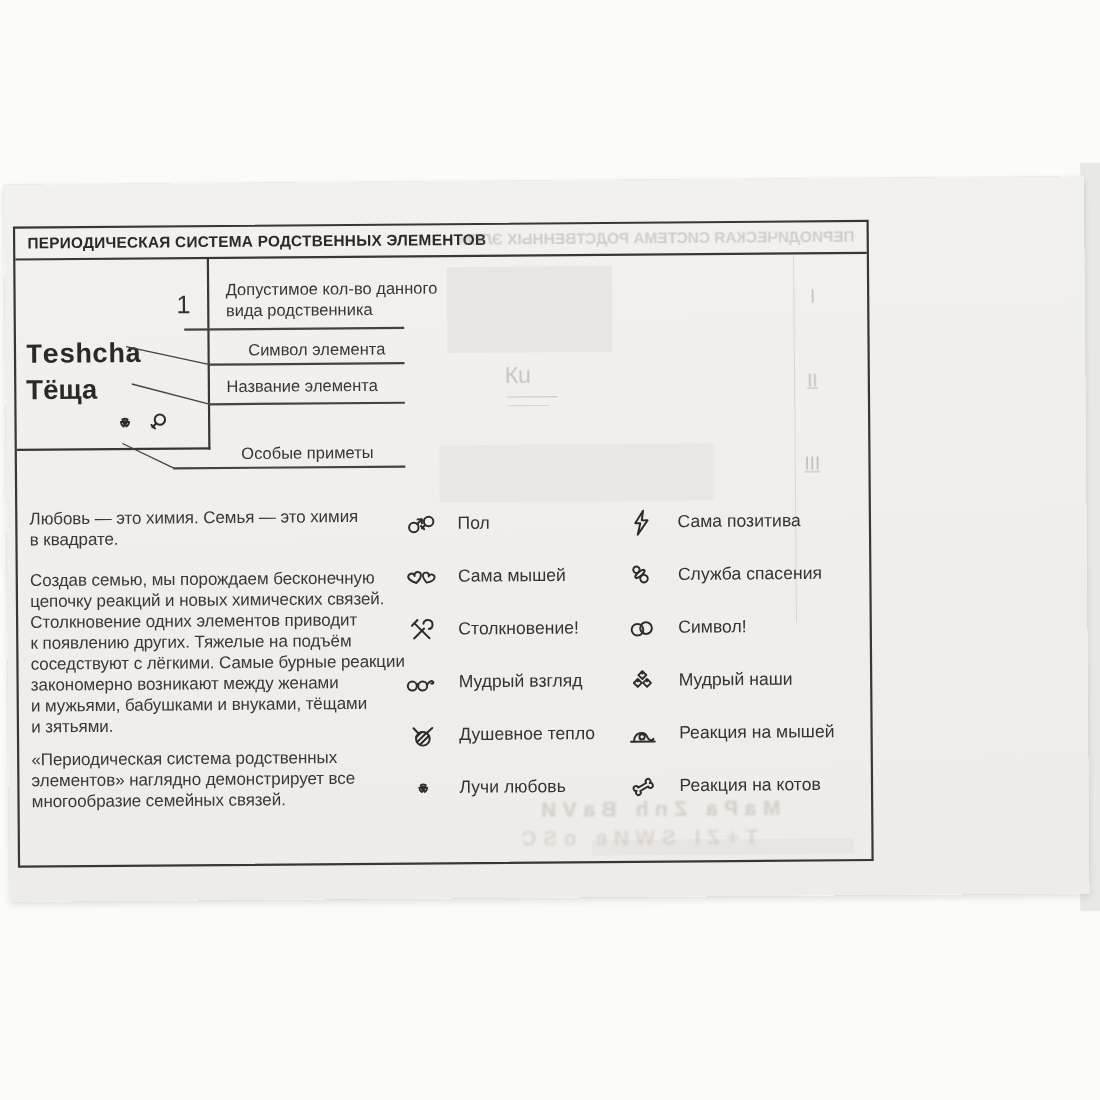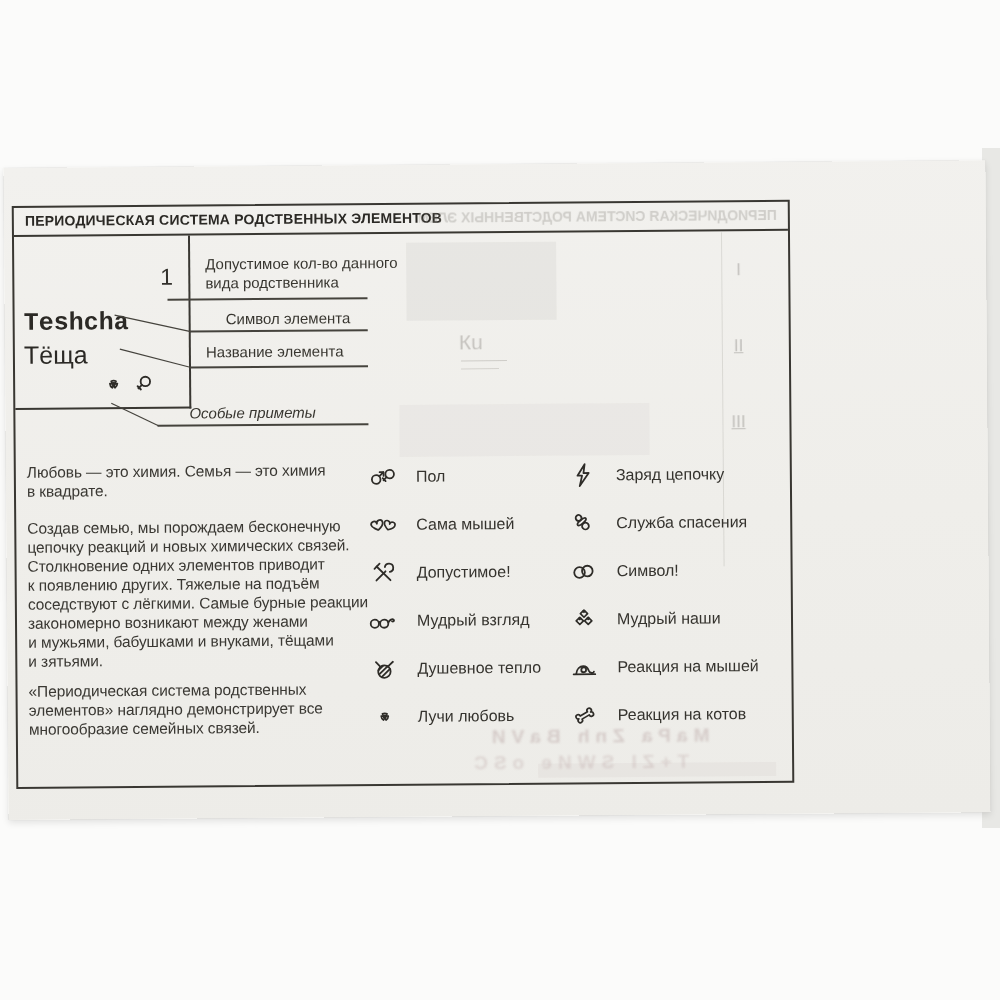--- a/index.html
+++ b/index.html
@@ -45,27 +45,27 @@
   .element-box{
     position:absolute;left:0;top:29px;width:174px;height:171px;
     border-right:2px solid #393732;border-bottom:2px solid #393732;
   }
   .el-symbol{
     position:absolute;left:6px;top:4px;
     font-size:64px;line-height:1;font-weight:800;letter-spacing:-2px;color:#262420;
   }
   .el-qty{position:absolute;left:146px;top:28px;font-size:23px;color:#33312c;}
   .el-name-lat{position:absolute;left:9px;top:72px;font-size:25px;font-weight:700;color:#2b2925;font-family:Liberation Mono, monospace;}
-  .el-name-cyr{position:absolute;left:9px;top:104px;font-size:25px;font-weight:400;color:#2b2925;}
+  .el-name-cyr{position:absolute;left:9px;top:104px;font-size:25px;font-weight:700;color:#2b2925;}
   .el-icons{position:absolute;left:86px;top:136px;display:flex;gap:5px;align-items:center;}
   .callout{position:absolute;font-size:15px;color:#383630;line-height:19px;white-space:pre-line;}
   .c1{left:191px;top:48px;}
   .c2{left:191px;top:103px;margin-left:20px;}
   .c3{left:191px;top:136px;}
-  .c4{left:174px;top:197px;font-style:italic;}
+  .c4{left:204px;top:197px;}
   .rule{position:absolute;height:1.5px;background:#45433d;}
   .r1{left:153px;top:92px;width:200px;}
   .r2{left:175px;top:124px;width:178px;}
   .r3{left:175px;top:160px;width:178px;}
   .r4{left:142px;top:218px;width:211px;}
   .diag-overlay{position:absolute;left:0;top:0;width:774px;height:579px;pointer-events:none;}
   .body-text{position:absolute;left:11px;top:255px;width:360px;}
   .para{
     margin:0 0 18px 0;font-size:15.5px;line-height:19px;color:#3a3833;
     white-space:pre-line;letter-spacing:-0.1px;
@@ -206,21 +206,21 @@
 
           <div class="legend-row">
             <span class="icon-box">
               <svg class="ic" width="24" height="24" viewBox="0 0 24 24" fill="none" stroke="#2e2c28" stroke-width="1.8" stroke-linecap="round" stroke-linejoin="round">
                 <path d="M4.8 19.4 L13.9 10.3"></path>
                 <path d="M13.3 6.0 A4.2 4.2 0 1 1 18.2 10.9"></path>
                 <path d="M5 5.4 L18.8 19.2"></path>
                 <path d="M2.9 7.7 L8 2.6"></path>
               </svg>
             </span>
-            <span class="legend-label">Допустимое!</span>
+            <span class="legend-label">Столкновение!</span>
           </div>
 
           <div class="legend-row">
             <span class="icon-box">
               <svg class="ic" width="30" height="20" viewBox="0 0 30 20" fill="none" stroke="#2e2c28" stroke-width="1.8" stroke-linecap="round" stroke-linejoin="round">
                 <circle cx="5.8" cy="12.6" r="4.1"></circle>
                 <circle cx="15.2" cy="12.6" r="4.1"></circle>
                 <path d="M9.9 11.7 Q10.5 10.2 11.1 11.7"></path>
                 <path d="M19.3 11.5 C20.7 8.7 23.3 7.5 24.6 8.7 C25.7 9.7 24.2 11.2 23 10.4"></path>
               </svg>
@@ -257,21 +257,21 @@
         </div>
 
         <div class="legend-col right">
 
           <div class="legend-row">
             <span class="icon-box">
               <svg class="ic" width="20" height="26" viewBox="0 0 20 26" fill="none" stroke="#2e2c28" stroke-width="1.8" stroke-linecap="round" stroke-linejoin="round">
                 <path d="M11.8 1.8 L4.6 13.2 L9.2 13.2 L6.8 23.6 L15.8 10.6 L10.6 10.6 Z"></path>
               </svg>
             </span>
-            <span class="legend-label">Заряд цепочку</span>
+            <span class="legend-label">Сама позитива</span>
           </div>
 
           <div class="legend-row">
             <span class="icon-box">
               <svg class="ic" width="26" height="26" viewBox="0 0 26 26" fill="none" stroke="#2e2c28" stroke-width="1.8" stroke-linecap="round" stroke-linejoin="round">
                 <g transform="rotate(-40 13 13)">
                   <circle cx="13" cy="5.8" r="2.9"></circle>
                   <ellipse cx="13" cy="10.7" rx="5.3" ry="1.9"></ellipse>
                   <circle cx="13" cy="16.4" r="3.4"></circle>
                 </g>

